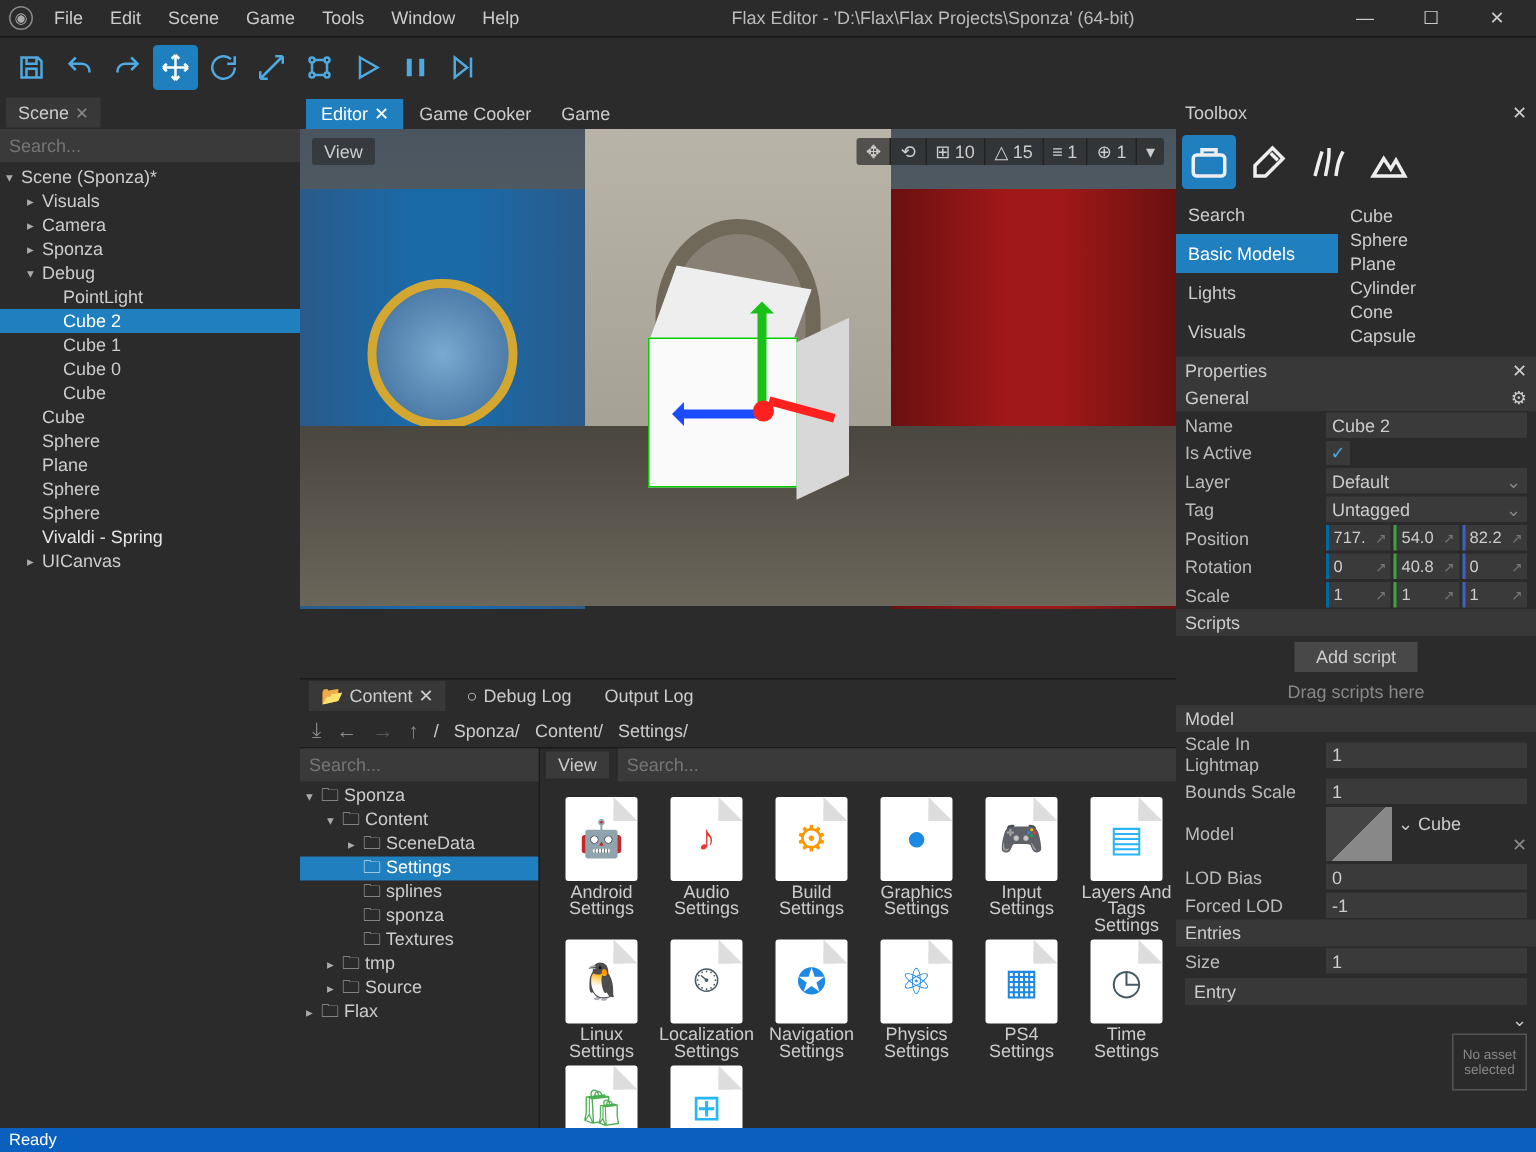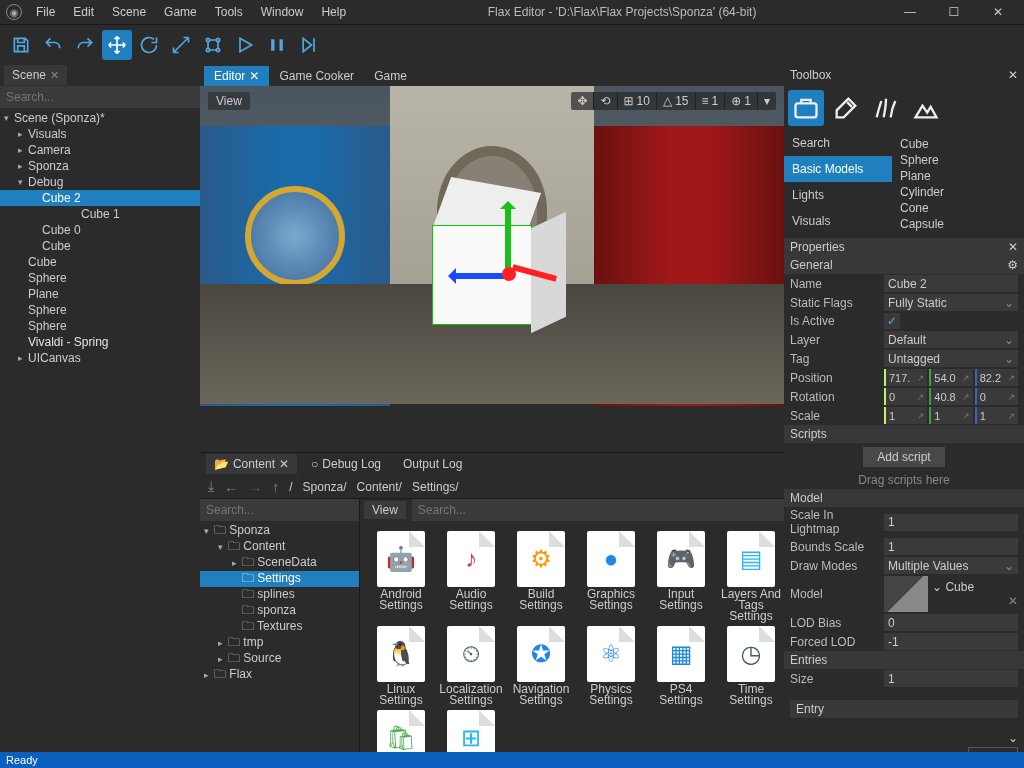--- a/index.html
+++ b/index.html
@@ -93,29 +93,29 @@
   .tbx-shapes div{padding:1px 0;}
   .props { flex:1; overflow:auto;}
   .prop-hdr { background:#383838; padding:2px 6px; display:flex; justify-content:space-between; align-items:center;}
   .prop-row { display:flex; align-items:center; padding:1px 6px; gap:4px;}
   .prop-label { width:90px; color:#bbb;}
   .prop-val { flex:1; background:#3a3a3a; padding:1px 4px; height:17px; display:flex; align-items:center;}
   .prop-drop { flex:1; background:#3a3a3a; padding:1px 4px; display:flex; justify-content:space-between; align-items:center; height:17px;}
   .prop-drop::after{content:"⌄"; color:#888;}
   .vec3 { display:flex; gap:2px; flex:1;}
   .vec3 > div { flex:1; background:#3a3a3a; padding:1px 3px; height:17px; display:flex; align-items:center; justify-content:space-between; position:relative; font-size:11px;}
-  .vec3 .x{border-left:2px solid #bef264;}
+  .vec3 .x{border-left:2px solid #0369a1;}
   .vec3 .y{border-left:2px solid #40a040;}
   .vec3 .z{border-left:2px solid #4060c0;}
   .vec3 > div::after{content:"↗";font-size:9px;color:#777;}
   .checkbox { width:16px; height:16px; background:#3a3a3a; display:flex; align-items:center; justify-content:center; color:#4fa8e0;}
   .addscript { background:#484848; padding:3px 14px; margin:4px auto; display:inline-block;}
   .subt { text-align:center; color:#888; padding:2px;}
   .modelthumb { width:44px; height:36px; background:linear-gradient(135deg,#444 50%,#888 50%); display:flex; align-items:flex-end; justify-content:center;}
-  .entrybox { background:#383838; padding:2px 6px; margin:12px 6px;}
+  .entrybox { background:#383838; padding:2px 6px; margin:2px 6px;}
   .matslot { border:1px solid #555; padding:4px; font-size:9px; text-align:center; color:#888; width:50px; height:38px; display:flex; align-items:center; justify-content:center;}
   
   .status { height:16px; background:#0a5fbf; color:#fff; padding:0 6px; font-size:11px; display:flex; align-items:center;}
 </style>
 </head>
 <body>
 
 <div class="titlebar">
   <div class="icon">◉</div>
   <div class="menubar">
@@ -201,22 +201,23 @@
         <span class="x">✕</span>
       </div>
     </div>
     <input class="searchbox" placeholder="Search..." style="">
     <div class="tree" id="scene-tree">
         <div class="tree-row" style="padding-left: 4px;"><span class="tri">▾</span>Scene (Sponza)*</div>
         <div class="tree-row" style="padding-left: 18px;"><span class="tri">▸</span>Visuals</div>
         <div class="tree-row" style="padding-left: 18px;"><span class="tri">▸</span>Camera</div>
         <div class="tree-row" style="padding-left: 18px;"><span class="tri">▸</span>Sponza</div>
         <div class="tree-row" style="padding-left: 18px;"><span class="tri">▾</span>Debug</div>
+        <div class="tree-row" style="padding-left: 32px;"><span class="tri"></span>PointLight</div>
         <div class="tree-row sel" style="padding-left: 32px;"><span class="tri"></span>Cube 2</div>
-        <div class="tree-row" style="padding-left: 32px; margin-left: 39px;"><span class="tri"></span>Cube 1</div>
+        <div class="tree-row" style="padding-left: 32px;"><span class="tri"></span>Cube 1</div>
         <div class="tree-row" style="padding-left: 32px;"><span class="tri"></span>Cube 0</div>
         <div class="tree-row" style="padding-left: 32px;"><span class="tri"></span>Cube</div>
         <div class="tree-row" style="padding-left: 18px;"><span class="tri"></span>Cube</div>
         <div class="tree-row" style="padding-left: 18px;"><span class="tri"></span>Sphere</div>
         <div class="tree-row" style="padding-left: 18px;"><span class="tri"></span>Plane</div>
         <div class="tree-row" style="padding-left: 18px;"><span class="tri"></span>Sphere</div>
         <div class="tree-row" style="padding-left: 18px;"><span class="tri"></span>Sphere</div>
         <div class="tree-row faded" style="padding-left: 18px;"><span class="tri"></span>Vivaldi - Spring</div>
         <div class="tree-row" style="padding-left: 18px;"><span class="tri">▸</span>UICanvas</div>
       </div>
@@ -423,24 +424,20 @@
 
       <div class="prop-hdr">
           <span>General</span>
           <span>⚙</span>
         </div>
       <div class="prop-row">
           <div class="prop-label">Name</div>
           <div class="prop-val">Cube 2</div>
         </div>
       <div class="prop-row">
-          <div class="prop-label">Static Flags</div>
-          <div class="prop-drop">Fully Static</div>
-        </div>
-      <div class="prop-row">
           <div class="prop-label">Is Active</div>
           <div class="checkbox">✓</div>
         </div>
       <div class="prop-row">
           <div class="prop-label">Layer</div>
           <div class="prop-drop">Default</div>
         </div>
       <div class="prop-row">
           <div class="prop-label">Tag</div>
           <div class="prop-drop">Untagged</div>
@@ -482,24 +479,20 @@
         </div>
       <div class="prop-row">
           <div class="prop-label">Scale In Lightmap</div>
           <div class="prop-val">1</div>
         </div>
       <div class="prop-row">
           <div class="prop-label">Bounds Scale</div>
           <div class="prop-val">1</div>
         </div>
       <div class="prop-row">
-          <div class="prop-label">Draw Modes</div>
-          <div class="prop-drop">Multiple Values</div>
-        </div>
-      <div class="prop-row">
           <div class="prop-label">Model</div>
         <div style="display:flex;gap:4px;align-items:center;flex:1">
           <div class="modelthumb"></div>
           <div style="flex:1">⌄ <span>Cube</span><div style="text-align:right;color:#888">✕</div></div>
         </div>
         </div>
       <div class="prop-row">
           <div class="prop-label">LOD Bias</div>
           <div class="prop-val">0</div>
         </div>

